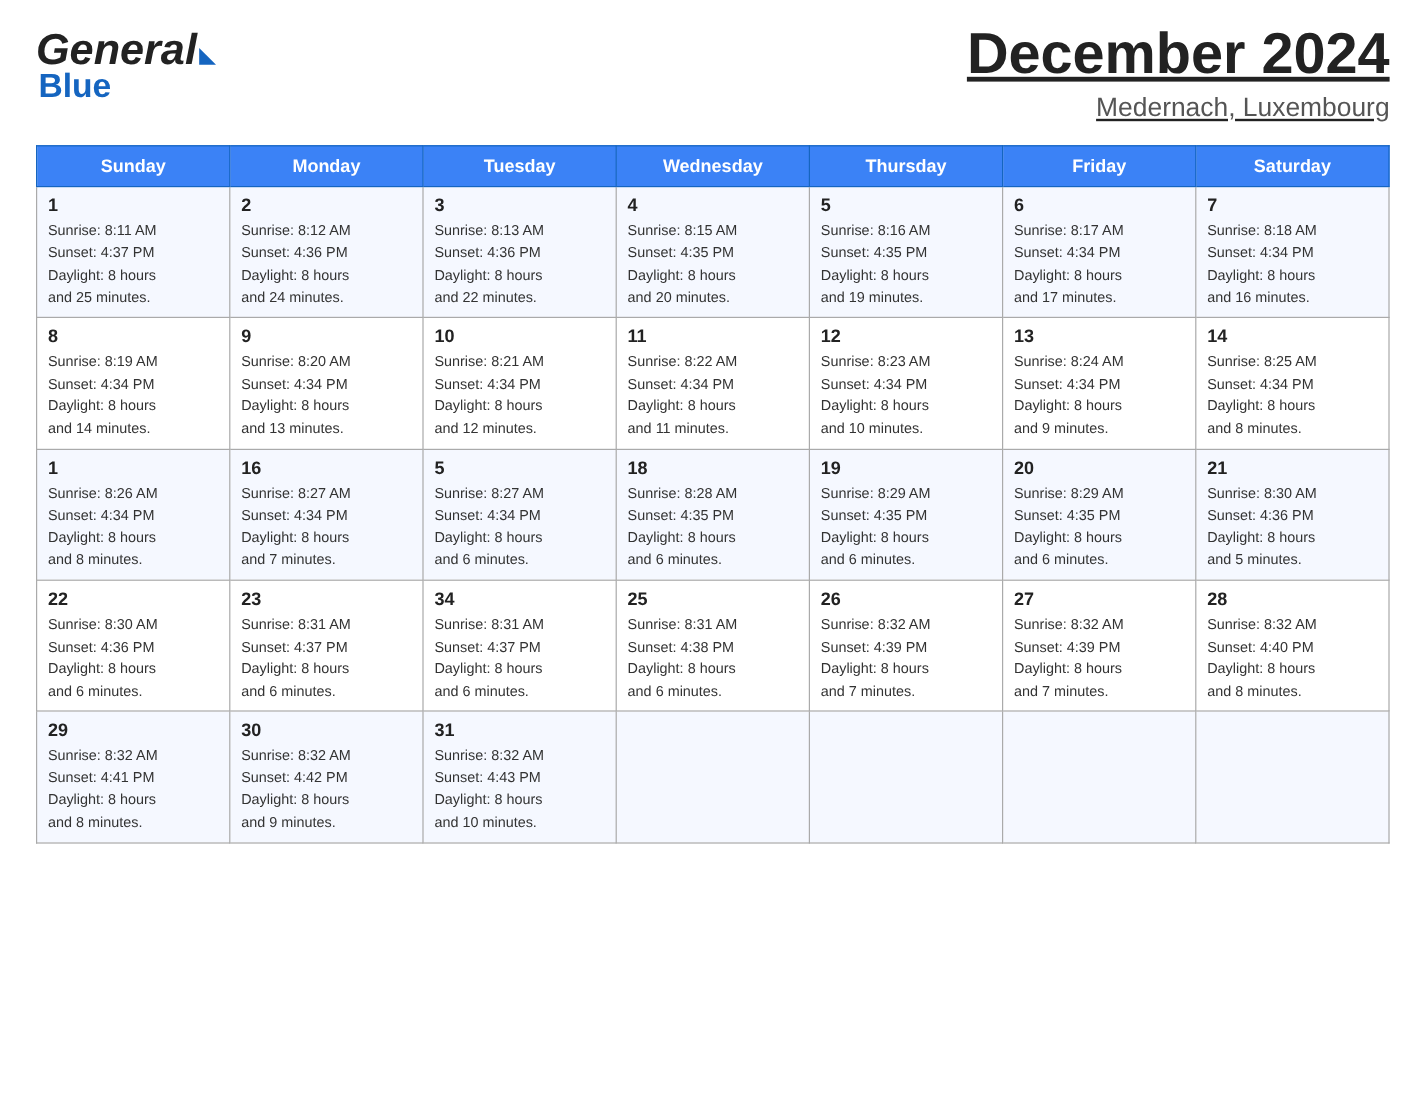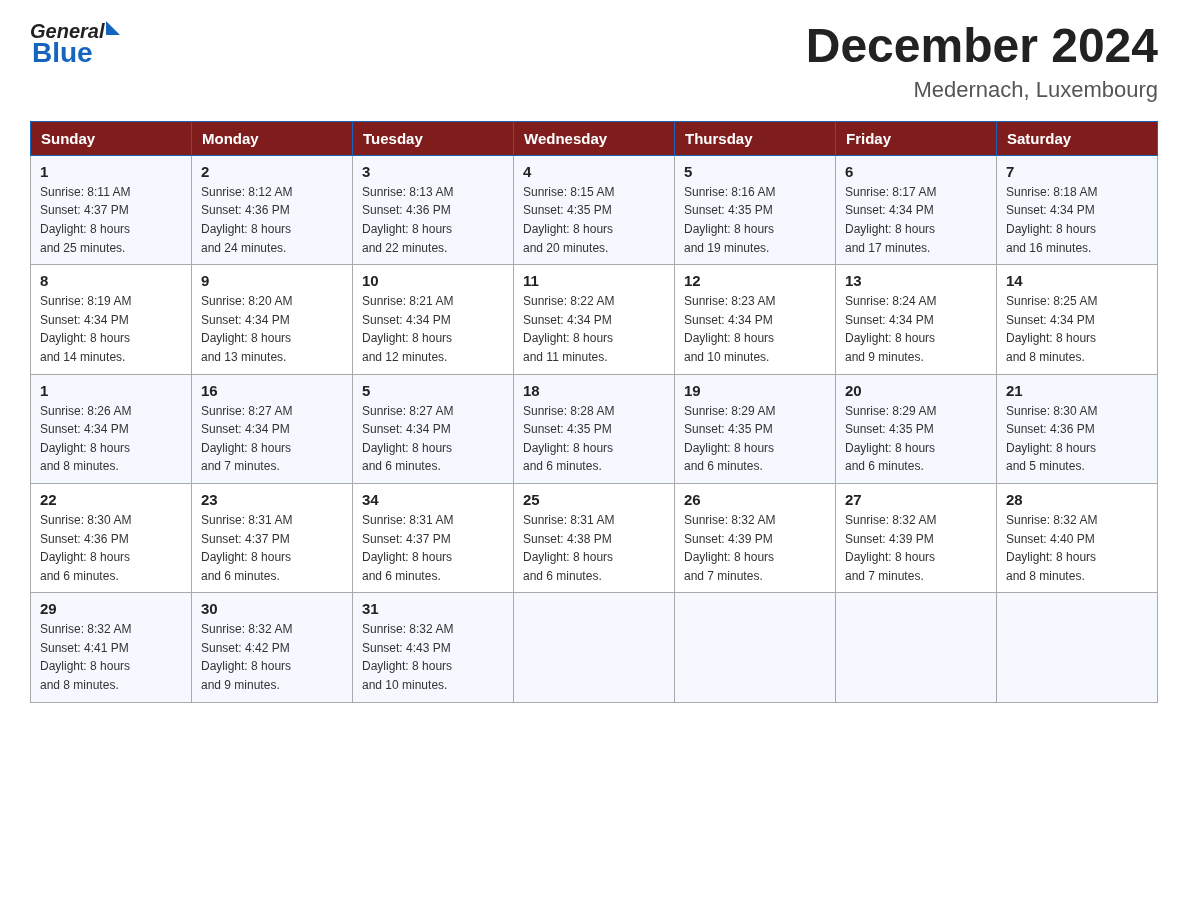--- a/index.html
+++ b/index.html
@@ -12,21 +12,21 @@
       width: 1188px;
       min-height: 918px;
     }
     .header {
       display: flex;
       justify-content: space-between;
       align-items: flex-start;
       margin-bottom: 18px;
     }
     .logo-text-general {
-      font-size: 20px;
+      font-size: 36px;
       font-weight: bold;
       color: #222;
       font-style: italic;
     }
     .logo-triangle {
       width: 0;
       height: 0;
       border-left: 14px solid #1565c0;
       border-top: 14px solid transparent;
       border-bottom: 0px solid transparent;
@@ -46,43 +46,44 @@
     }
     .logo-row2 {
       color: #1565c0;
       font-size: 28px;
       font-weight: bold;
       margin-top: -6px;
       padding-left: 2px;
     }
     .title-block {
       text-align: right;
+      text-decoration: underline;
     }
     .month-title {
       font-size: 48px;
       font-weight: bold;
       color: #222;
       line-height: 1.1;
     }
     .location {
       font-size: 22px;
       color: #555;
       margin-top: 4px;
     }
     table {
       width: 100%;
       border-collapse: collapse;
     }
     th {
-      background-color: #7f1d1d;
+      background-color: #3b82f6;
       color: #fff;
       font-weight: bold;
       font-size: 15px;
       padding: 8px 10px;
-      text-align: left;
+      text-align: center;
       border: 1px solid #1565c0;
     }
     td {
       vertical-align: top;
       border: 1px solid #aaa;
       padding: 7px 9px;
       width: 14.28%;
       min-height: 90px;
       background: #fff;
     }

